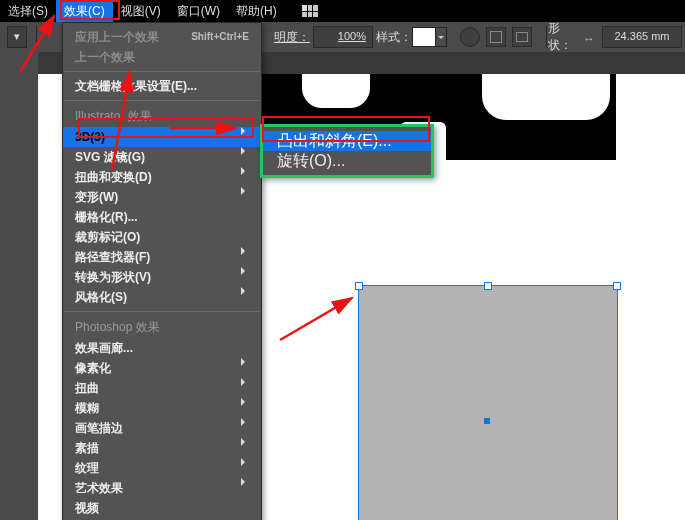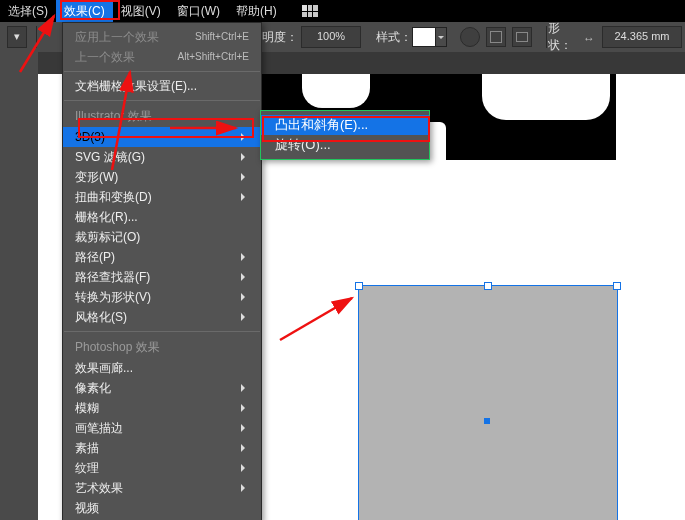--- a/index.html
+++ b/index.html
@@ -25,28 +25,28 @@
   
   .canvas{position:absolute;left:38px;top:74px;right:0;bottom:0;background:#fff;}
   .leftgutter{position:absolute;left:0;top:52px;width:38px;bottom:0;background:#4a4a4a;}
   
   .blackshape{position:absolute;left:260px;top:74px;width:356px;height:86px;background:#000;}
   .blackshape .cut1{position:absolute;left:42px;top:0;width:68px;height:34px;background:#fff;border-radius:0 0 20px 20px;}
   .blackshape .cut2{position:absolute;left:222px;top:0;width:128px;height:46px;background:#fff;border-radius:0 0 24px 24px;}
   .blackshape .cut3{position:absolute;left:140px;top:48px;width:46px;height:46px;background:#fff;border-radius:6px;}
   
   .mainmenu{position:absolute;left:62px;top:22px;width:198px;background:#535353;border:1px solid #2a2a2a;box-shadow:2px 2px 6px rgba(0,0,0,.4);padding:4px 0;font-size:12px;color:#eee;z-index:20;}
-  .mainmenu .row{position:relative;height:20px;line-height:20px;padding:0 12px;display:flex;justify-content:space-between;align-items:center;}
+  .mainmenu .row{position:relative;height:20px;line-height:20px;padding:0 12px;display:flex;justify-content:space-between;align-items:flex-start;font-weight:bold;}
   .mainmenu .row.disabled{color:#8c8c8c;}
   .mainmenu .sep{height:1px;background:#6a6a6a;margin:4px 1px;}
   .mainmenu .header{color:#9a9a9a;padding:2px 12px;font-size:12px;height:18px;line-height:18px;}
   .mainmenu .row .arrow{width:0;height:0;border:4px solid transparent;border-left-color:#ddd;}
   .mainmenu .row.hl{background:#1473e6;color:#000000;}
   .mainmenu .row .sc{color:#bdbdbd;font-size:10px;}
-  .submenu{position:absolute;left:260px;top:110px;width:168px;background:#535353;border:1px solid #22c55e;box-shadow:2px 2px 6px rgba(0,0,0,.4);padding:4px 0;font-size:13px;color:#eee;z-index:25;}
+  .submenu{position:absolute;left:260px;top:124px;width:168px;background:#535353;border:3px solid #22c55e;box-shadow:2px 2px 6px rgba(0,0,0,.4);padding:4px 0;font-size:16px;color:#eee;z-index:25;}
   .submenu .row{height:20px;line-height:20px;padding:0 14px;}
   .submenu .row.hl{background:#1473e6;color:#fff;}
   
   .selrect{position:absolute;border:1px solid #1473e6;background:#b3b3b3;}
   .selhandle{position:absolute;width:6px;height:6px;background:#fff;border:1px solid #1473e6;}
   .selcenter{position:absolute;width:6px;height:6px;background:#1473e6;}
   
   .redbox{position:absolute;border:2px solid #e11;box-sizing:border-box;z-index:30;pointer-events:none;}
   svg.anno{position:absolute;left:0;top:0;width:685px;height:520px;pointer-events:none;z-index:28;}
 </style>
@@ -71,23 +71,23 @@
           <span></span>
       </div>
     </div>
   </div>
 
   <div class="ctrlbar">
     <div class="seg" style="margin-left:4px;">
       <div class="btn">▾</div>
     </div>
     <div class="divider"></div>
-    <div class="seg" style="position:absolute;left:262px;">
+    <div class="seg" style="position:absolute;left:274px;text-decoration:underline;">
       <span>明度：</span>
-      <span class="btn" style="min-width:46px;text-align:center;">100%</span>
+      <span class="btn" style="min-width:46px;text-align:right;">100%</span>
     </div>
     <div class="seg" style="position:absolute;left:376px;">
       <span>样式：</span>
       <div class="swatch"></div>
       <div class="dd"></div>
     </div>
     <div class="seg" style="position:absolute;left:460px;">
       <div style="width:18px;height:18px;border:1px solid #2b2b2b;border-radius:50%;background:#3f3f3f;"></div>
       <div style="width:18px;height:18px;border:1px solid #2b2b2b;background:#3f3f3f;margin-left:6px;display:flex;align-items:center;justify-content:center;">
         <div style="width:10px;height:10px;border:1px solid #888;"></div>
@@ -124,73 +124,72 @@
   <div class="selhandle" style="left:613px;top:282px;"></div>
   <div class="selcenter" style="left:484px;top:418px;"></div>
 
   <div class="mainmenu">
     <div class="row disabled">
       <span>应用上一个效果</span>
         <span class="sc">Shift+Ctrl+E</span>
     </div>
     <div class="row disabled">
       <span>上一个效果</span>
-        <span class="sc">Alt+Shift+Ctrl+E</span>
     </div>
     <div class="sep"></div>
     <div class="row">
       <span>文档栅格效果设置(E)...</span>
     </div>
     <div class="sep"></div>
     <div class="header">Illustrator 效果</div>
     <div class="row hl">
         <span>3D(3)</span>
         <span class="arrow"></span>
       </div>
     <div class="row">
         <span>SVG 滤镜(G)</span>
         <span class="arrow"></span>
       </div>
     <div class="row">
+        <span>扭曲和变换(D)</span>
+        <span class="arrow"></span>
+      </div>
+    <div class="row">
         <span>变形(W)</span>
         <span class="arrow"></span>
       </div>
     <div class="row">
-        <span>扭曲和变换(D)</span>
-        <span class="arrow"></span>
-      </div>
-    <div class="row">
         <span>栅格化(R)...</span>
       </div>
     <div class="row">
         <span>裁剪标记(O)</span>
-      </div>
-    <div class="row">
-        <span>路径(P)</span>
-        <span class="arrow"></span>
       </div>
     <div class="row">
         <span>路径查找器(F)</span>
         <span class="arrow"></span>
       </div>
     <div class="row">
         <span>转换为形状(V)</span>
         <span class="arrow"></span>
       </div>
     <div class="row">
         <span>风格化(S)</span>
         <span class="arrow"></span>
       </div>
     <div class="sep"></div>
     <div class="header">Photoshop 效果</div>
     <div class="row">
         <span>效果画廊...</span>
       </div>
     <div class="row">
         <span>像素化</span>
+        <span class="arrow"></span>
+      </div>
+    <div class="row">
+        <span>扭曲</span>
         <span class="arrow"></span>
       </div>
     <div class="row">
         <span>模糊</span>
         <span class="arrow"></span>
       </div>
     <div class="row">
         <span>画笔描边</span>
         <span class="arrow"></span>
       </div>

